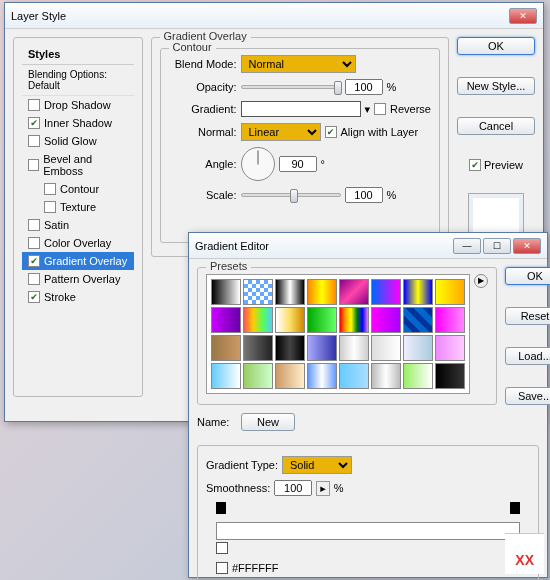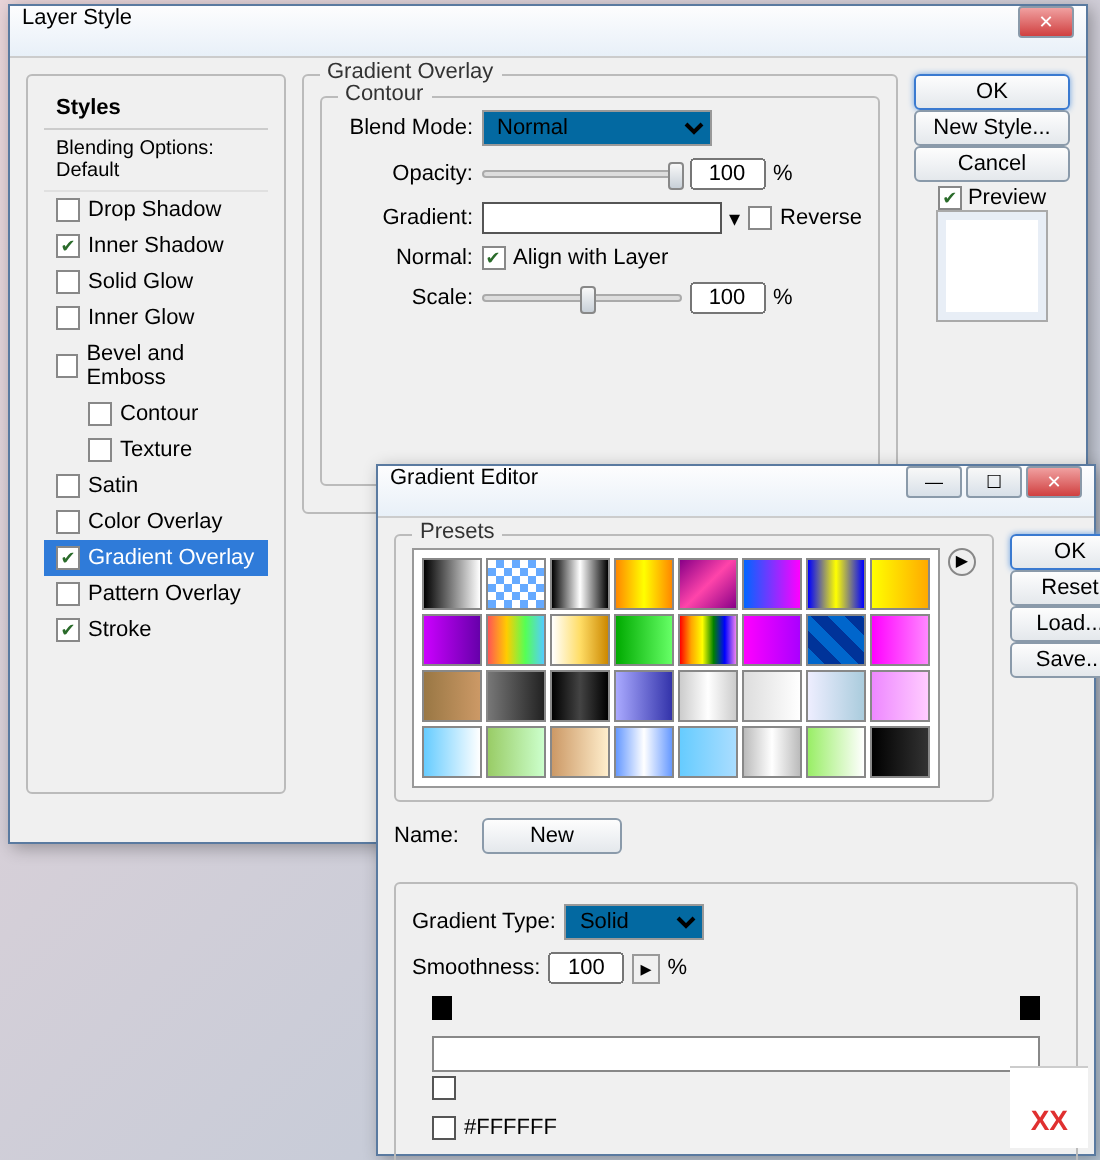--- a/index.html
+++ b/index.html
@@ -1,38 +1,38 @@
 <!DOCTYPE html>
 <html><head>
 <meta charset="utf-8">
 <style>
 *{box-sizing:border-box;margin:0;padding:0;font-family:"Segoe UI",Tahoma,sans-serif;font-size:11px}
 body{background:linear-gradient(135deg,#e8d4d8,#b8c8d8);width:550px;height:580px;position:relative;overflow:hidden}
 .dlg{position:absolute;background:#f0f0f0;border:1px solid #5a7aa0;box-shadow:2px 2px 8px rgba(0,0,0,.3)}
-.titlebar{height:26px;background:linear-gradient(#fdfdfe,#e8f0f8);border-bottom:1px solid #ccc;display:flex;padding:0 6px;font-size:12px}
+.titlebar{height:26px;background:linear-gradient(#fdfdfe,#e8f0f8);border-bottom:1px solid #ccc;display:flex;align-items:center;padding:0 6px;font-size:12px}
 .winbtns{margin-left:auto;display:flex;gap:2px}
 .winbtn{width:28px;height:16px;border:1px solid #8a9aaa;background:linear-gradient(#f8f8f8,#d8e0e8);font-size:9px;text-align:center;line-height:14px;border-radius:2px}
 .winbtn.cl{background:linear-gradient(#f0a0a0,#d04040);color:#fff}
 .dlgbody{padding:8px;display:flex;gap:8px}
 .fset{border:1px solid #bbb;border-radius:3px;padding:6px 8px;position:relative}
 .fset>.lgd{position:absolute;top:-8px;left:8px;background:#f0f0f0;padding:0 4px;color:#333}
 .styles-list{width:130px;height:360px}
 .styles-list .hd{background:#f0f0f0;padding:4px 6px;border-bottom:1px solid #ccc;font-weight:700}
 .styles-list .sub{padding:4px 6px;border-bottom:1px solid #e0e0e0;font-size:10px}
 .styles-list .row{display:flex;align-items:center;padding:3px 6px;gap:4px}
 .styles-list .row.ind{padding-left:22px}
 .styles-list .row.sel{background:#2f7bd9;color:#fff}
 .cb{width:12px;height:12px;border:1px solid #888;background:#fff;display:inline-flex;align-items:center;justify-content:center;font-size:9px;color:#2a6b2a}
 .cb.on::after{content:"✔"}
 .btn{background:linear-gradient(#fdfdfd,#e4e8ec);border:1px solid #8a9aaa;border-radius:3px;padding:2px 0;width:78px;text-align:center;font-size:11px}
 .btn.default{border:1px solid #3a7ad0;box-shadow:0 0 3px #6aa0e0}
-.rbtns{display:flex;flex-direction:column;gap:0;align-items:center}
+.rbtns{display:flex;flex-direction:column;gap:22px;align-items:center}
 .formrow{display:flex;align-items:center;margin-bottom:6px;gap:4px}
 .formrow .lbl{width:68px;text-align:right}
-select,input[type=text]{border:1px solid #999;background:#0369a1;padding:1px 3px;font-size:11px}
+select,input[type=text]{border:1px solid #999;background:#eab308;padding:1px 3px;font-size:11px}
 .slider{width:100px;height:4px;background:#ddd;border:1px solid #aaa;position:relative;border-radius:2px}
 .slider .thumb{position:absolute;top:-5px;width:8px;height:14px;background:linear-gradient(#f8f8f8,#c8d0d8);border:1px solid #888;border-radius:2px}
 .nbox{width:38px;text-align:center}
 .gradswatch{width:120px;height:16px;border:1px solid #555;background:linear-gradient(90deg,#fff,#fff)}
 .angle{width:34px;height:34px;border:1px solid #888;border-radius:50%;background:#f8f8f8;position:relative}
 .angle::after{content:"";position:absolute;left:50%;top:50%;width:14px;height:1px;background:#555;transform:rotate(-90deg);transform-origin:left}
 .preview-sw{width:56px;height:56px;border:1px solid #aaa;background:#fff;box-shadow:inset 0 0 0 4px #e8eef6}
 .presets{display:grid;grid-template-columns:repeat(8,30px);gap:2px;padding:4px;background:#fff;border:1px solid #999;max-height:128px;overflow:hidden}
 .sw{width:30px;height:26px;border:1px solid #888}
 .arrow{width:14px;height:14px;border:1px solid #888;border-radius:50%;background:#eee;font-size:8px;text-align:center;line-height:12px}
@@ -66,24 +66,20 @@
           <div class="row">
             <span class="cb on"></span>
             <span>Inner Shadow</span>
           </div>
           <div class="row">
             <span class="cb"></span>
             <span>Solid Glow</span>
           </div>
           <div class="row">
             <span class="cb"></span>
-            <span>Inner Glow</span>
-          </div>
-          <div class="row">
-            <span class="cb"></span>
             <span>Bevel and Emboss</span>
           </div>
           <div class="row ind">
             <span class="cb"></span>
             <span>Contour</span>
           </div>
           <div class="row ind">
             <span class="cb"></span>
             <span>Texture</span>
           </div>
@@ -129,22 +125,29 @@
           </div>
           <div class="formrow">
             <span class="lbl">Gradient:</span>
             <div class="gradswatch"></div>
               <span>▾</span>
             <span class="cb"></span>
             <span>Reverse</span>
           </div>
           <div class="formrow">
             <span class="lbl">Normal:</span>
+            <select style="width:80px"><option>Linear</option></select>
             <span class="cb on"></span>
             <span>Align with Layer</span>
+          </div>
+          <div class="formrow">
+            <span class="lbl">Angle:</span>
+            <div class="angle"></div>
+            <input class="nbox" value="90" style="">
+            <span>°</span>
           </div>
           <div class="formrow">
             <span class="lbl">Scale:</span>
             <div class="slider">
                 <div class="thumb" style="left:48px"></div>
               </div>
             <input class="nbox" value="100" style="">
             <span>%</span>
           </div>
         </div>
@@ -217,21 +220,21 @@
       </div>
       <div class="rbtns">
         <div class="btn default" style="width:60px">OK</div>
         <div class="btn" style="width:60px">Reset</div>
         <div class="btn" style="width:60px">Load...</div>
         <div class="btn" style="width:60px">Save...</div>
       </div>
     </div>
     <div class="formrow">
       <span style="width:40px">Name:</span>
-      <div class="btn" style="width:70px">New</div>
+      <div class="btn" style="width:54px">New</div>
     </div>
     <div class="fset" style="padding-top:10px">
       <div class="formrow">
         <span>Gradient Type:</span>
         <select style="width:70px"><option>Solid</option></select>
       </div>
       <div class="formrow">
         <span>Smoothness:</span>
         <input class="nbox" value="100" style="">
         <span style="border:1px solid #999;padding:0 3px">▸</span>

